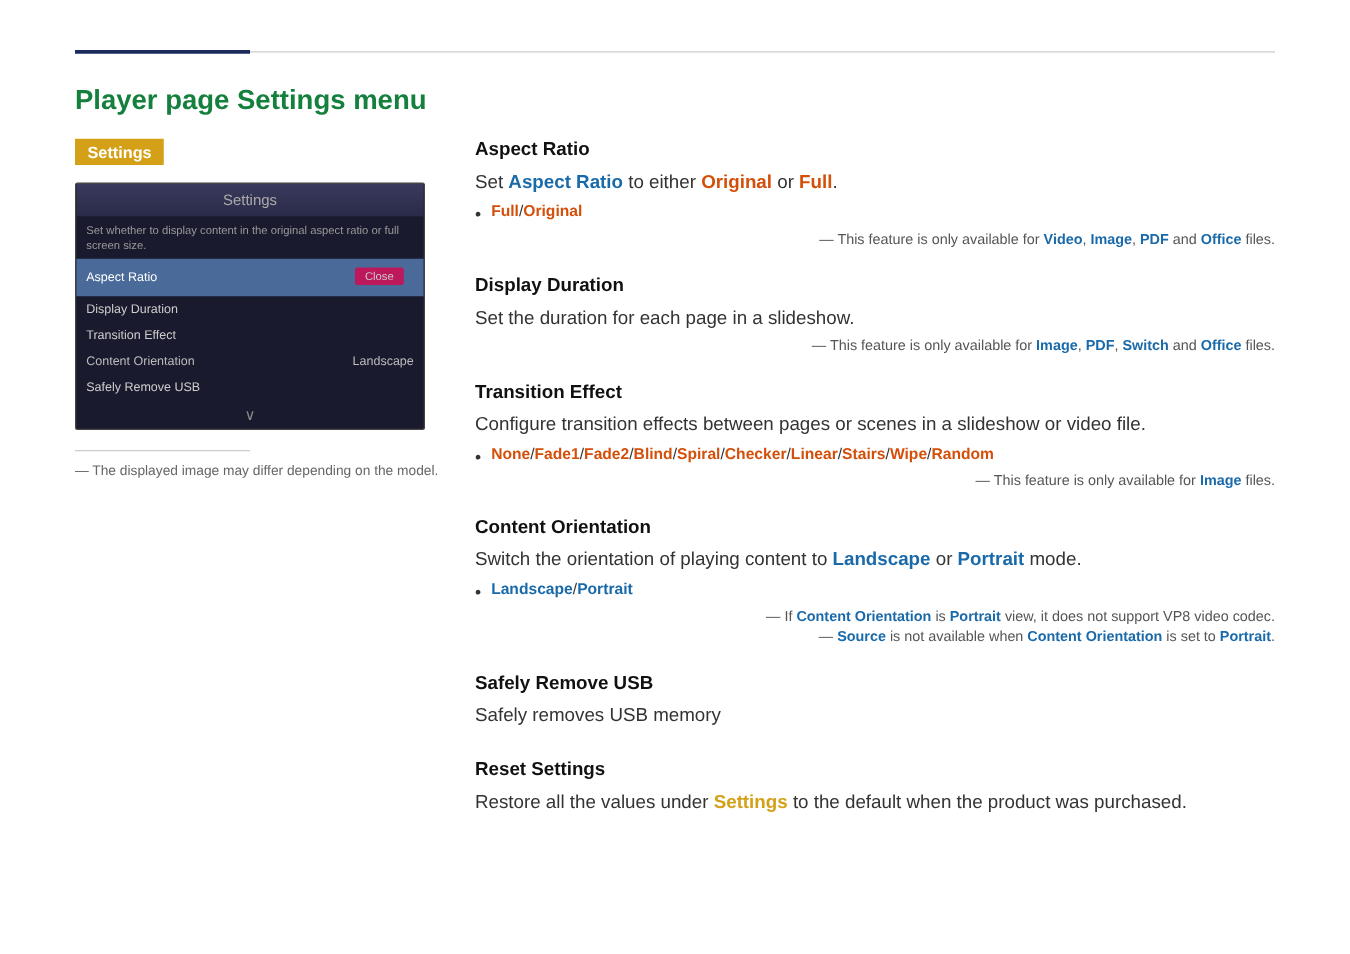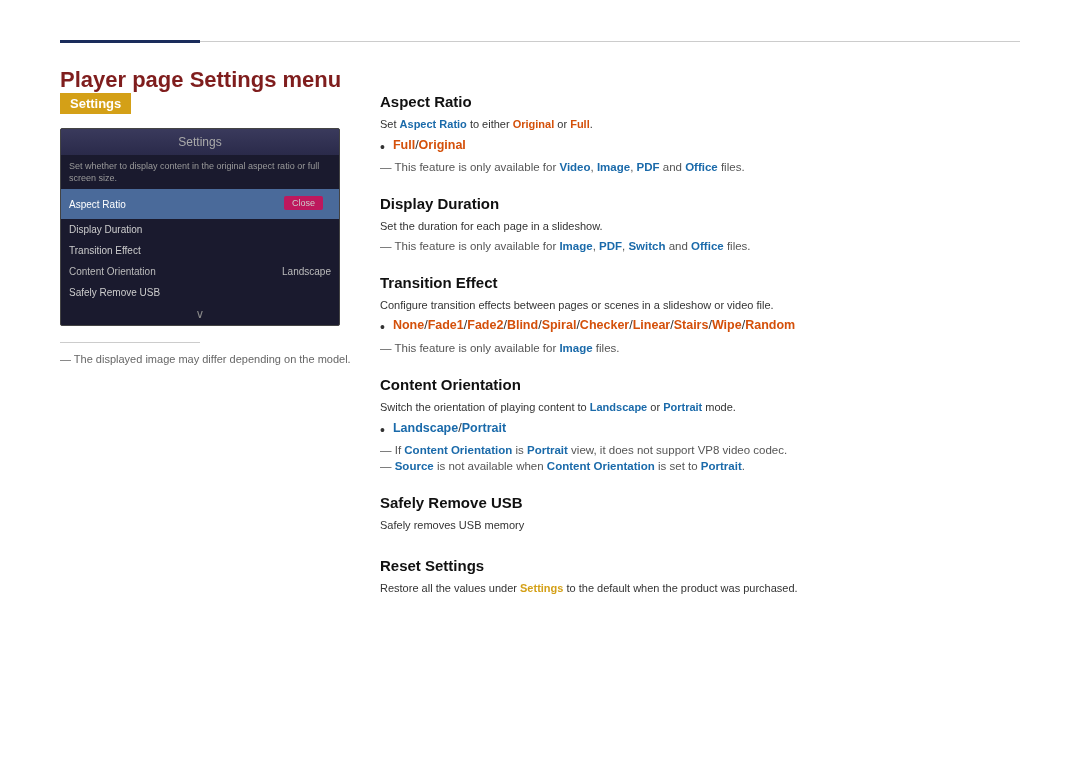--- a/index.html
+++ b/index.html
@@ -30,21 +30,22 @@
     }
     .top-rule-right {
       flex: 1;
       height: 1px;
       background: #ccc;
     }
 
     .main-title {
       font-size: 22px;
       font-weight: bold;
-      color: #7f1d1d;
+      color: #15803d;
+      margin-bottom: 18px;
     }
 
     .content-layout {
       display: flex;
       gap: 20px;
     }
 
     
     .left-col {
       width: 300px;
@@ -141,29 +142,30 @@
     }
 
     .section-title {
       font-size: 15px;
       font-weight: bold;
       color: #111;
       margin-bottom: 6px;
     }
 
     .section-body {
-      font-size: 11px;
+      font-size: 15px;
       color: #333;
       line-height: 1.6;
     }
 
     .note-line {
       font-size: 11.5px;
       color: #555;
       margin-top: 4px;
+      text-align: right;
     }
     .note-line::before {
       content: '— ';
       color: #555;
     }
 
     .bullet-line {
       display: flex;
       align-items: flex-start;
       margin-top: 4px;

